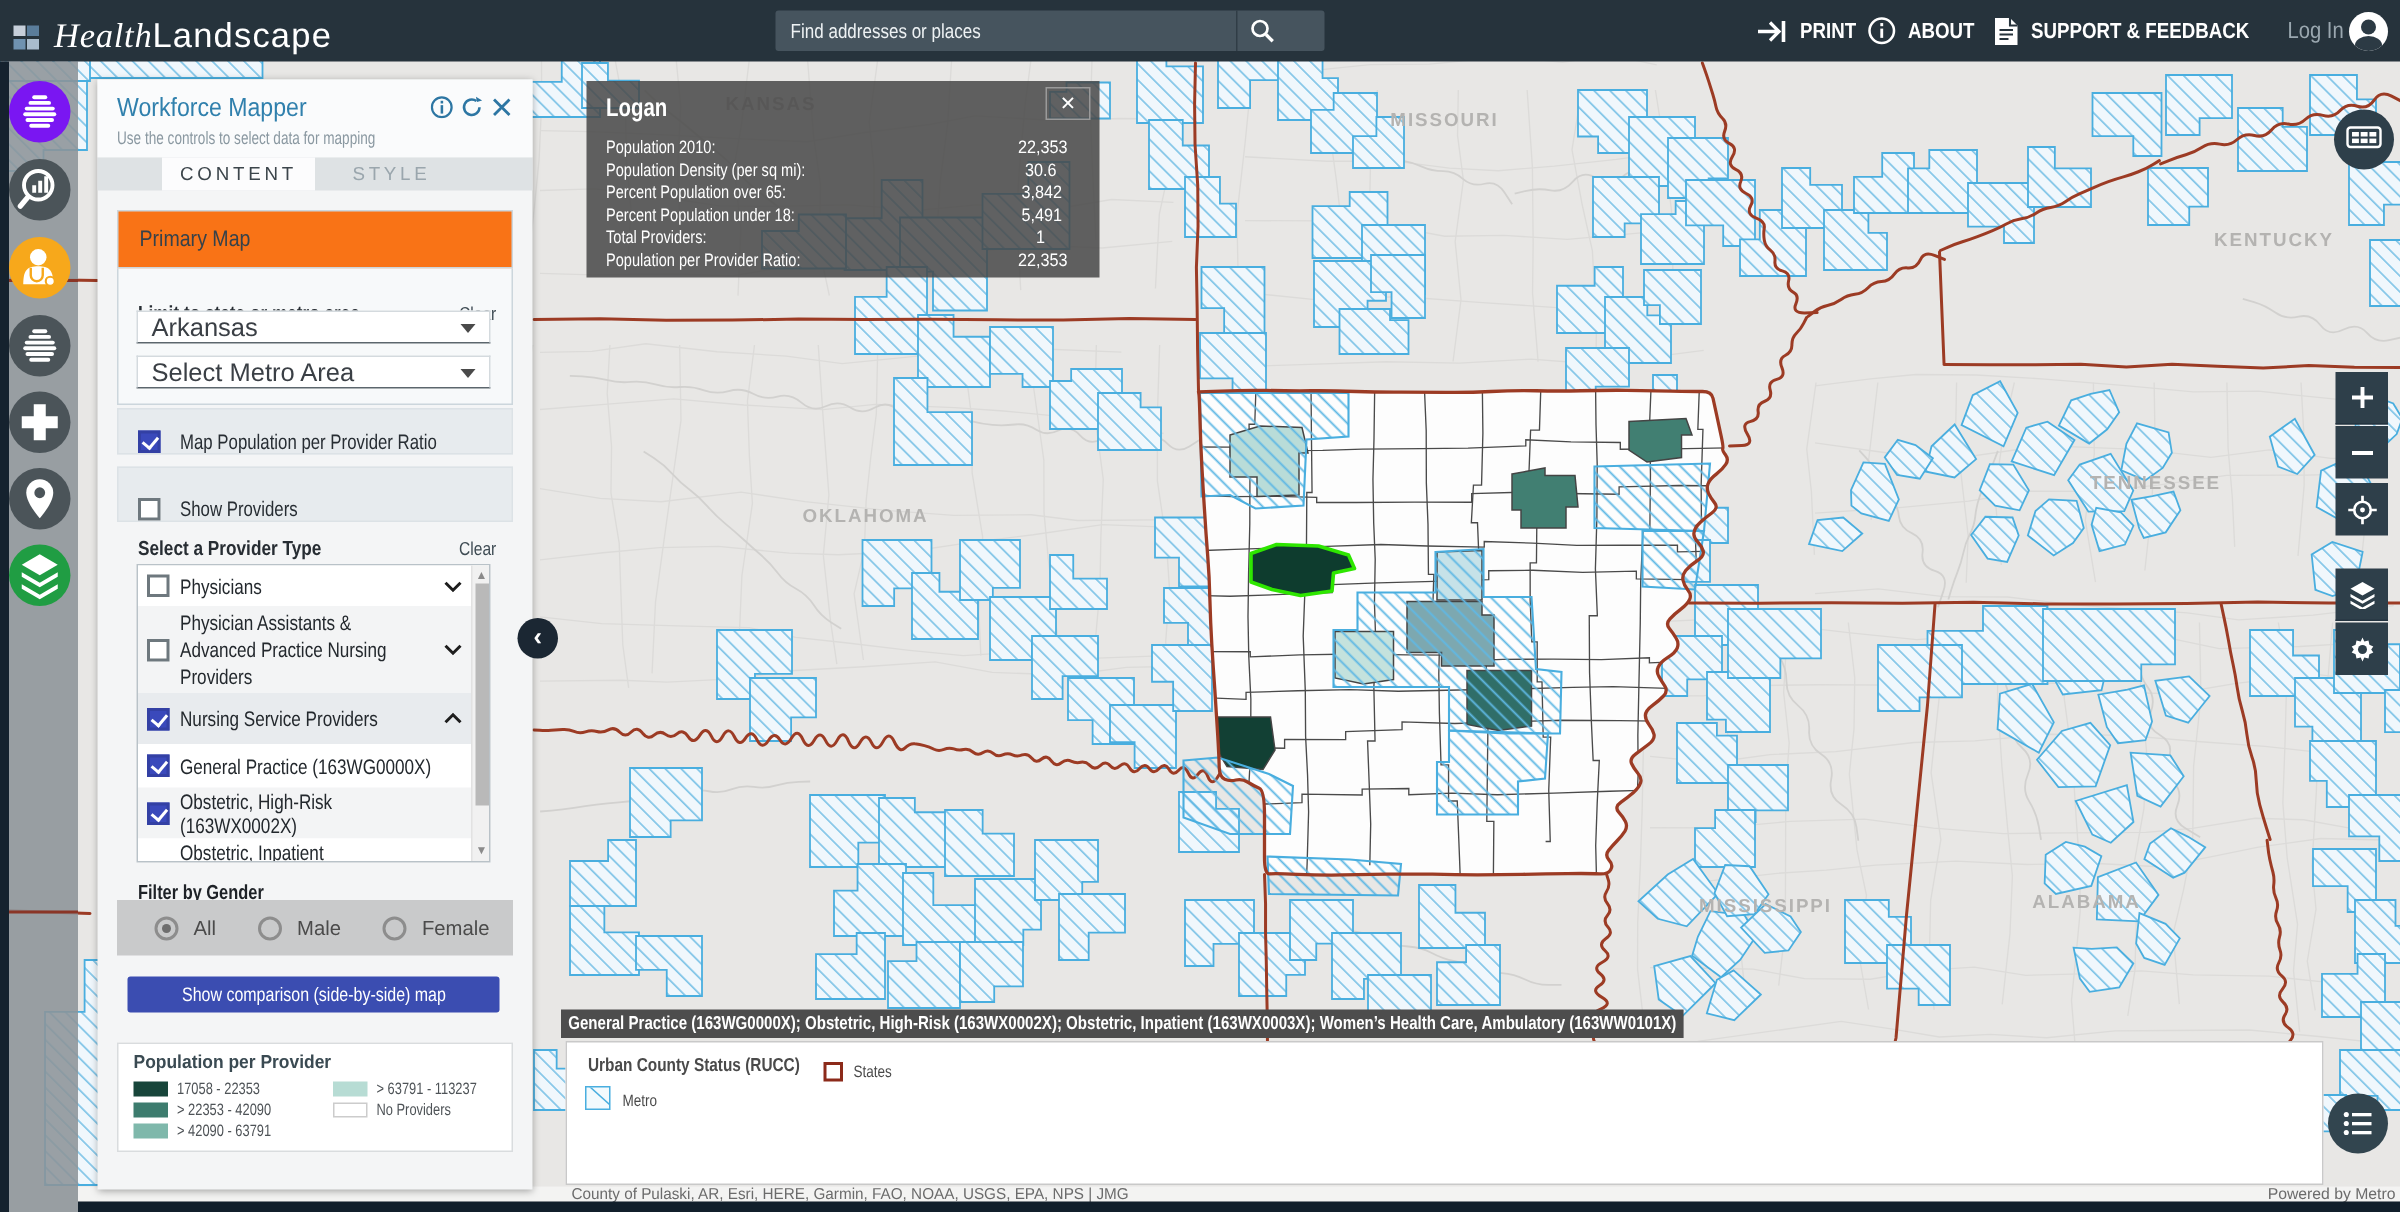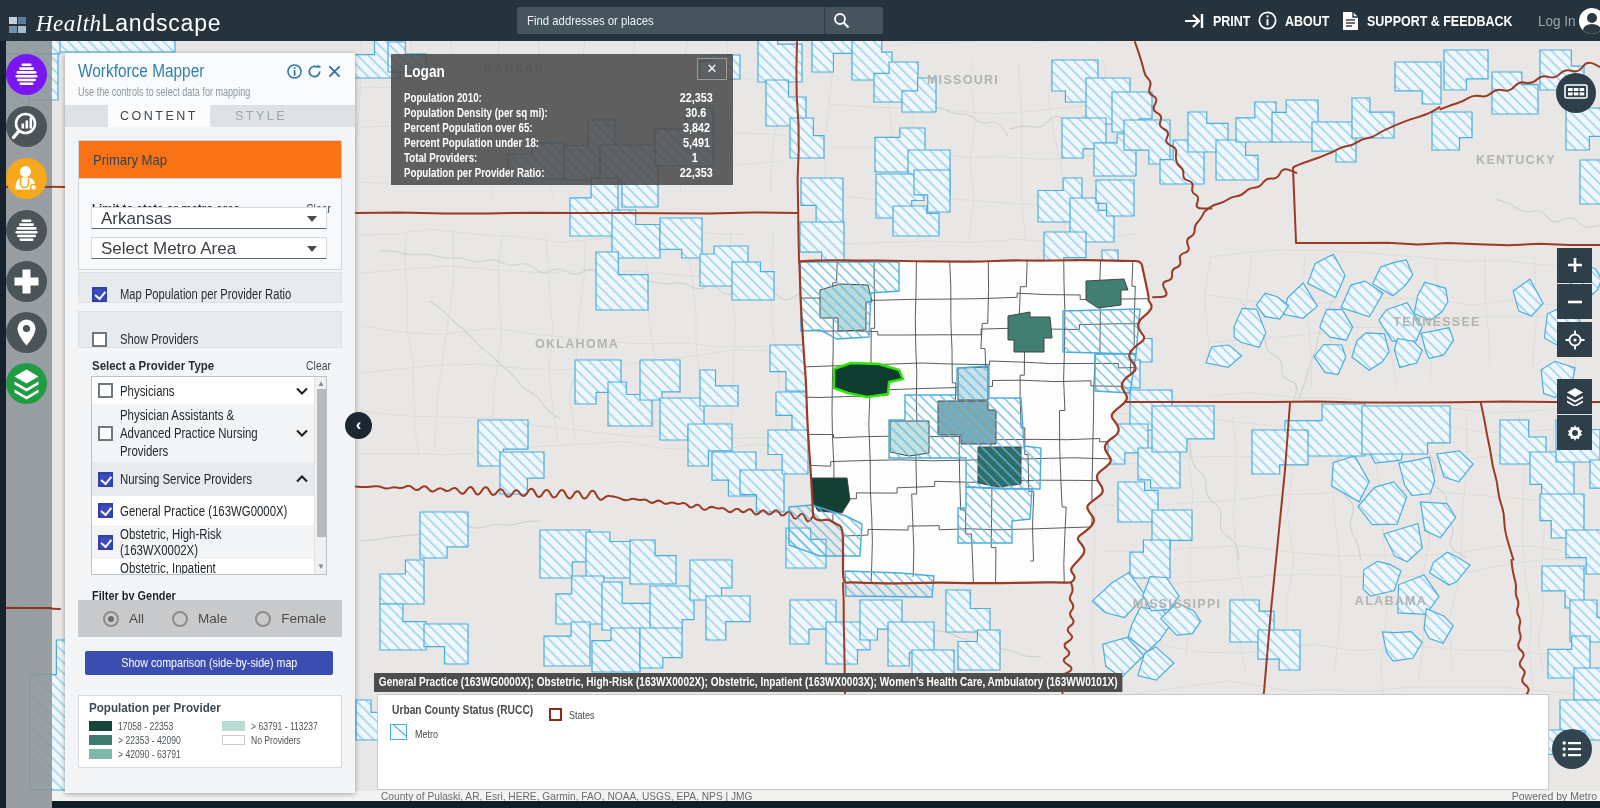--- a/index.html
+++ b/index.html
@@ -15,21 +15,21 @@
 #logosq div:nth-child(1){background:#c6cfda}
 #logosq div:nth-child(2){background:#5a7d9b}
 #logosq div:nth-child(3){background:#6f92b0}
 #logosq div:nth-child(4){background:#a9bccd}
 #logotext{margin-left:10px;color:#fff;font-size:23px;line-height:24px;letter-spacing:0.8px}
 #logotext .it{font-family:"Liberation Serif",serif;font-style:italic;letter-spacing:0.5px}
 #search{position:absolute;left:517px;top:7px;width:366px;height:27px;background:#46545e;border-radius:2px;display:flex;align-items:center}
 #search .ph{color:#eef2f4;font-size:13.5px;padding-left:12px;flex:1;transform:scaleX(0.84);transform-origin:left center}
 #search .sep{width:1px;height:27px;background:#303d46}
 #search .mag{width:58px;display:flex;align-items:center;justify-content:flex-start;padding-left:8px}
-#hmenu{position:absolute;left:17px;top:0;width:1420px;height:41px;color:#fff;font-size:14.5px;font-weight:bold}
+#hmenu{position:absolute;left:4px;top:0;width:1420px;height:41px;color:#fff;font-size:14.5px;font-weight:bold}
 #hmenu .item{position:absolute;top:0;height:41px;display:flex;align-items:center}
 #hmenu .item svg{margin-right:8px}
 #hmenu .item .cx{transform:scaleX(0.86)}
 #hmenu .login{position:absolute;left:1521px;top:0;height:41px;display:flex;align-items:center;color:#9aa7af;font-weight:normal;font-size:15.5px}
 #hmenu .avatar{position:absolute;left:1562px;top:8px;width:26px;height:26px;border-radius:50%;background:#fff;overflow:hidden}
 #hmenu .avatar .head{position:absolute;left:8px;top:5px;width:10px;height:10px;border-radius:50%;background:#2c3a44}
 #hmenu .avatar .body{position:absolute;left:4px;top:16px;width:18px;height:12px;border-radius:50%;background:#2c3a44}
 
 #strip{position:absolute;left:0;top:41px;width:52px;height:767px;background:rgba(140,148,153,0.88);z-index:20}
 #stripedge{position:absolute;left:0;top:41px;width:6px;height:767px;background:#15222e;z-index:21}
@@ -82,21 +82,21 @@
 #legcard{position:absolute;left:13px;top:568px;width:264px;height:73px;background:#fff;border:1px solid #d9dcde}
 #legcard h2{position:absolute;left:10px;top:5px;font-size:12.5px;color:#3a4a52;transform:scaleX(0.93);transform-origin:left top;white-space:nowrap}
 .sw{position:absolute;width:23px;height:10px}
 .swl{position:absolute;font-size:11px;color:#4e5357;transform:scaleX(0.78);transform-origin:left top;white-space:nowrap}
 
 #collapse{position:absolute;left:345px;top:412px;width:27px;height:27px;border-radius:50%;background:#1b2733;z-index:25;color:#fff;text-align:center;line-height:25px;font-size:17px;font-weight:bold}
 
 #popup{position:absolute;left:391px;top:54px;width:342px;height:131px;background:rgba(72,72,72,0.86);z-index:26;color:#fff}
 #popup h3{position:absolute;left:13px;top:8px;font-size:17px;transform:scaleX(0.8);transform-origin:left top;white-space:nowrap}
 #popup .x{position:absolute;right:6px;top:4px;width:30px;height:22px;border:1px solid #9a9a9a;text-align:center;line-height:20px;font-size:13px}
-#popup table{position:absolute;left:13px;top:36px;width:318px;border-collapse:collapse;font-size:12px;font-weight:bold}
+#popup table{position:absolute;left:13px;top:36px;width:318px;border-collapse:collapse;font-size:12px;font-weight:normal}
 #popup td{padding:0;height:15.1px;vertical-align:middle}
 #popup td .cx{transform:scaleX(0.81)}
 #popup td.v{text-align:center}
 #popup td.v .cx{transform:scaleX(0.9);transform-origin:right center}
 
 #selbar{position:absolute;left:374px;top:673px;height:19px;background:#4d4d4d;color:#fff;font-size:12.5px;font-weight:bold;line-height:19px;padding:0 6px;z-index:12;white-space:nowrap;transform:scaleX(0.803);transform-origin:left top}
 #botleg{position:absolute;left:377px;top:694px;width:1172px;height:96px;background:#fff;border:1px solid #c9c9c9;z-index:11}
 #botleg .t{position:absolute;left:14px;top:8px;font-size:12.5px;font-weight:bold;color:#4a4a4a;transform:scaleX(0.82);transform-origin:left top;white-space:nowrap}
 #botleg .stbox{position:absolute;left:171px;top:13px;width:13px;height:13px;border:2px solid #8c2a1a;background:#fff}
 #botleg .stlbl{position:absolute;left:191px;top:14px;font-size:11px;color:#4a4a4a;transform:scaleX(0.82);transform-origin:left top}

